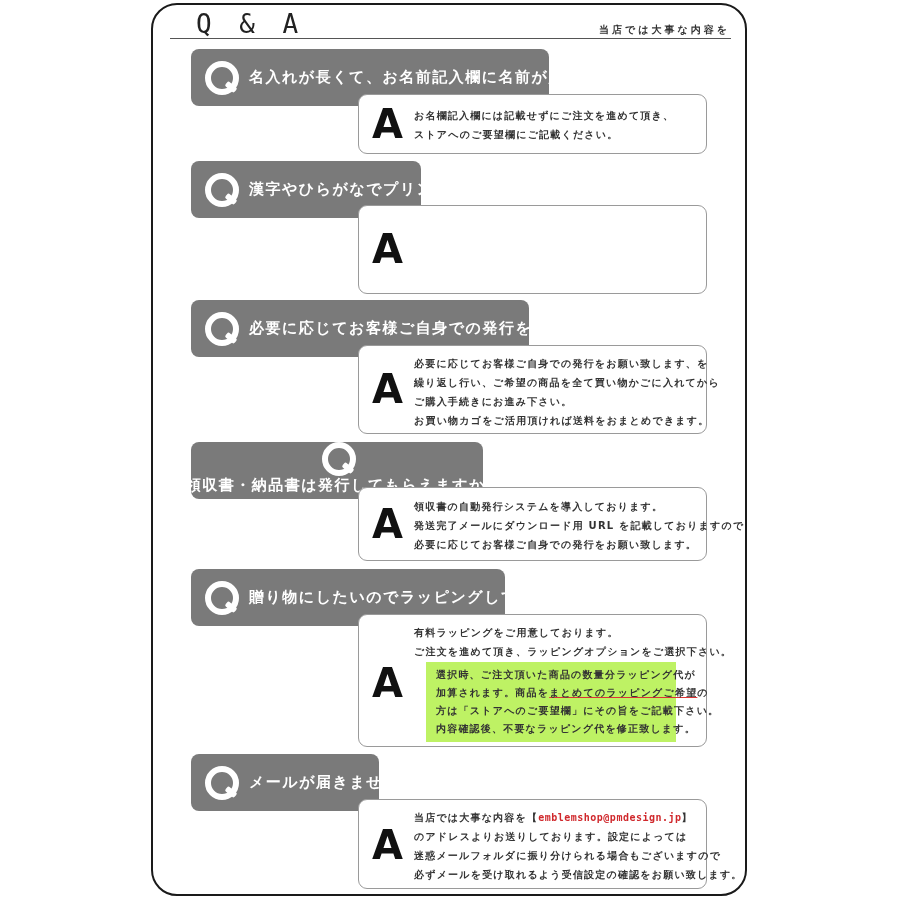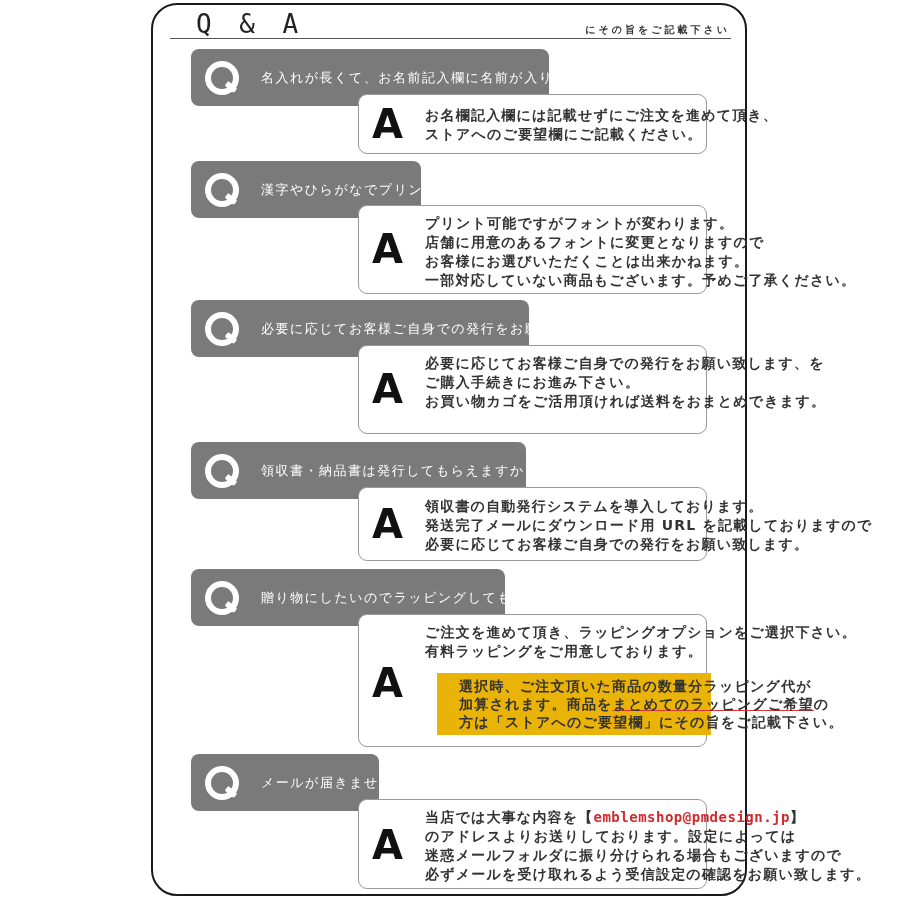--- a/index.html
+++ b/index.html
@@ -10,38 +10,38 @@
   .title { position:absolute; left:196px; top:9px; font-family:"DejaVu Sans Mono", monospace;
            font-size:26px; letter-spacing:6px; color:#222; font-weight:normal; }
   .subtitle { position:absolute; right:170px; top:23px; font-size:10px; letter-spacing:3px; font-weight:bold; color:#333; }
   .rule { position:absolute; left:170px; top:38px; width:561px; height:1px; background:#555; }
 
   .q { position:absolute; left:191px; height:57px; background:#7a7a7a; border-radius:8px;
        display:flex; align-items:center; box-sizing:border-box; padding-left:14px; }
   .q-icon { width:34px; height:34px; position:relative; margin-right:10px; flex:none; }
   .q-icon .ring { position:absolute; left:0; top:0; width:22px; height:22px; border:6px solid #fff; border-radius:50%; }
   .q-icon .tail { position:absolute; left:20px; top:23px; width:12px; height:6px; background:#fff; transform:rotate(40deg); border-radius:2px; }
-  .q-text { color:#fff; font-size:13px; font-weight:normal; letter-spacing:1.5px; white-space:nowrap;margin-left:12px; }
+  .q-text { color:#fff; font-size:15px; font-weight:bold; letter-spacing:1.5px; white-space:nowrap; }
 
   .a { position:absolute; left:358px; width:349px; background:#fff; border:1.5px solid #9a9a9a;
        border-radius:9px; box-sizing:border-box; }
   .a-mark { position:absolute; left:13px; font-family:"DejaVu Sans", sans-serif; font-weight:bold;
             font-size:40px; line-height:40px; color:#111; }
-  .a-lines { position:absolute; left:66px; font-size:14px; font-weight:bold; letter-spacing:1.2px; color:#333; line-height:19px; white-space:nowrap; }
-  .note { background:#eab308; padding:4px 22px; margin-top:12px; width:230px; margin-left:12px; }
+  .a-lines { position:absolute; left:55px; font-size:10px; font-weight:bold; letter-spacing:1.2px; color:#333; line-height:19px; white-space:nowrap; }
+  .note { background:#bef264; padding:4px 10px; margin-top:1px; width:230px; margin-left:12px; }
   .note div { line-height:18px; }
   .ul-red { text-decoration:underline; text-decoration-color:#d33; }
   .email { color:#d0282c; font-family:"DejaVu Sans Mono", monospace; font-weight:bold; letter-spacing:0.5px; }
 </style>
 </head>
 <body>
 
 <div class="frame"></div>
 <div class="title">Q &amp; A</div>
-<div class="subtitle">にその旨をご記載下さい</div>
+<div class="subtitle">当店では大事な内容を</div>
 <div class="rule"></div>
 
 <div class="q" style="top:49px;width:358px;">
   <span class="q-icon">
       <span class="ring"></span>
       <span class="tail"></span>
     </span>
   <span class="q-text">名入れが長くて、お名前記入欄に名前が入りません。</span>
 </div>
 <div class="a" style="top:94px;height:60px;">
@@ -54,45 +54,40 @@
 
 <div class="q" style="top:161px;width:230px;">
   <span class="q-icon">
       <span class="ring"></span>
       <span class="tail"></span>
     </span>
   <span class="q-text">漢字やひらがなでプリントできますか？</span>
 </div>
 <div class="a" style="top:205px;height:89px;">
   <span class="a-mark" style="top:23px;">A</span>
-  <div class="a-lines" style="top:8px;">
-    <div>プリント可能ですがフォントが変わります。</div>
-    <div>店舗に用意のあるフォントに変更となりますので</div>
-    <div>お客様にお選びいただくことは出来かねます。</div>
-    <div>一部対応していない商品もございます。予めご了承ください。</div>
-  </div>
 </div>
 
 <div class="q" style="top:300px;width:338px;">
   <span class="q-icon">
       <span class="ring"></span>
       <span class="tail"></span>
     </span>
   <span class="q-text">必要に応じてお客様ご自身での発行をお願い致します。</span>
 </div>
 <div class="a" style="top:345px;height:89px;">
   <span class="a-mark" style="top:23px;">A</span>
   <div class="a-lines" style="top:8px;">
     <div>必要に応じてお客様ご自身での発行をお願い致します、を</div>
+    <div>繰り返し行い、ご希望の商品を全て買い物かごに入れてから</div>
     <div>ご購入手続きにお進み下さい。</div>
     <div>お買い物カゴをご活用頂ければ送料をおまとめできます。</div>
   </div>
 </div>
 
-<div class="q" style="top:442px;width:335px;">
+<div class="q" style="top:442px;width:292px;flex-direction:column;">
   <span class="q-icon">
       <span class="ring"></span>
       <span class="tail"></span>
     </span>
   <span class="q-text">領収書・納品書は発行してもらえますか？</span>
 </div>
 <div class="a" style="top:487px;height:74px;">
   <span class="a-mark" style="top:16px;">A</span>
   <div class="a-lines" style="top:9px;">
     <div>領収書の自動発行システムを導入しております。</div>
@@ -104,26 +99,27 @@
 <div class="q" style="top:569px;width:314px;align-items:center;">
   <span class="q-icon">
       <span class="ring"></span>
       <span class="tail"></span>
     </span>
   <span class="q-text">贈り物にしたいのでラッピングしてもらえますか？</span>
 </div>
 <div class="a" style="top:614px;height:133px;">
   <span class="a-mark" style="top:48px;">A</span>
   <div class="a-lines" style="top:8px;">
+    <div>有料ラッピングをご用意しております。</div>
     <div>ご注文を進めて頂き、ラッピングオプションをご選択下さい。</div>
-    <div>有料ラッピングをご用意しております。</div>
     <div class="note">
       <div>選択時、ご注文頂いた商品の数量分ラッピング代が</div>
       <div><span>加算されます。商品を</span><span class="ul-red">まとめてのラッピングご希望</span><span>の</span></div>
       <div>方は「ストアへのご要望欄」にその旨をご記載下さい。</div>
+      <div>内容確認後、不要なラッピング代を修正致します。</div>
     </div>
   </div>
 </div>
 
 <div class="q" style="top:754px;width:188px;">
   <span class="q-icon">
       <span class="ring"></span>
       <span class="tail"></span>
     </span>
   <span class="q-text">メールが届きません。</span>

